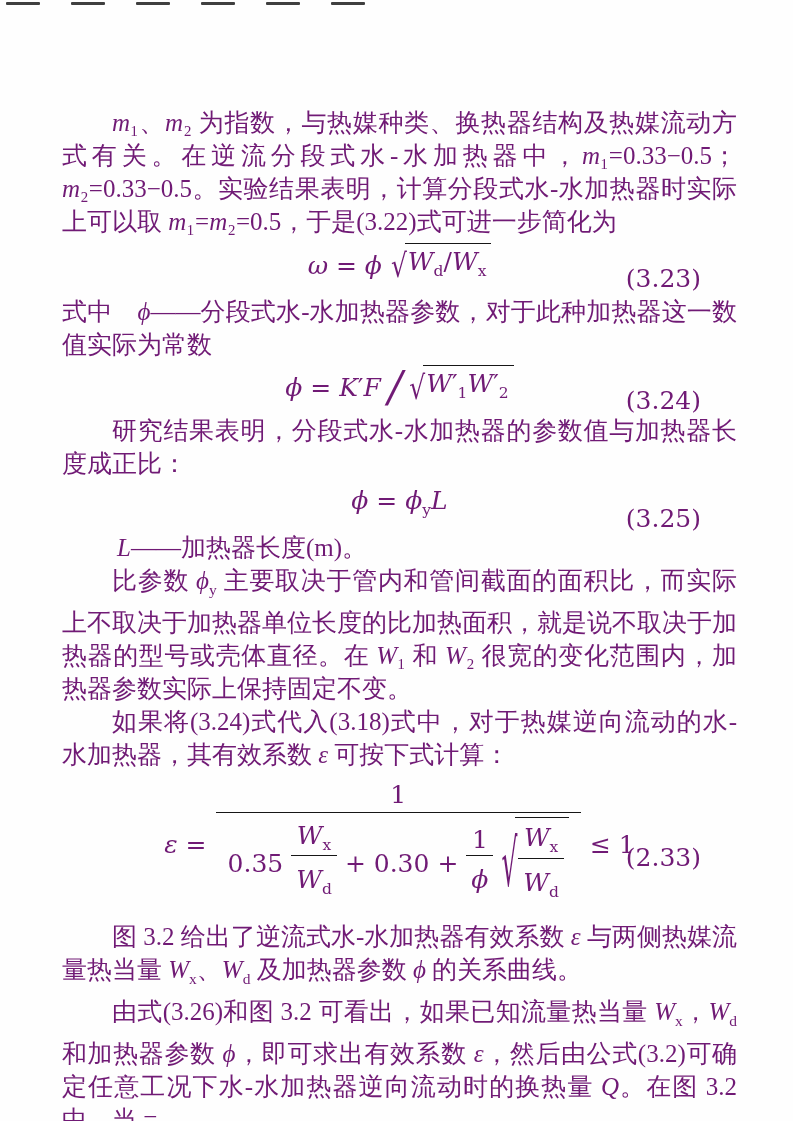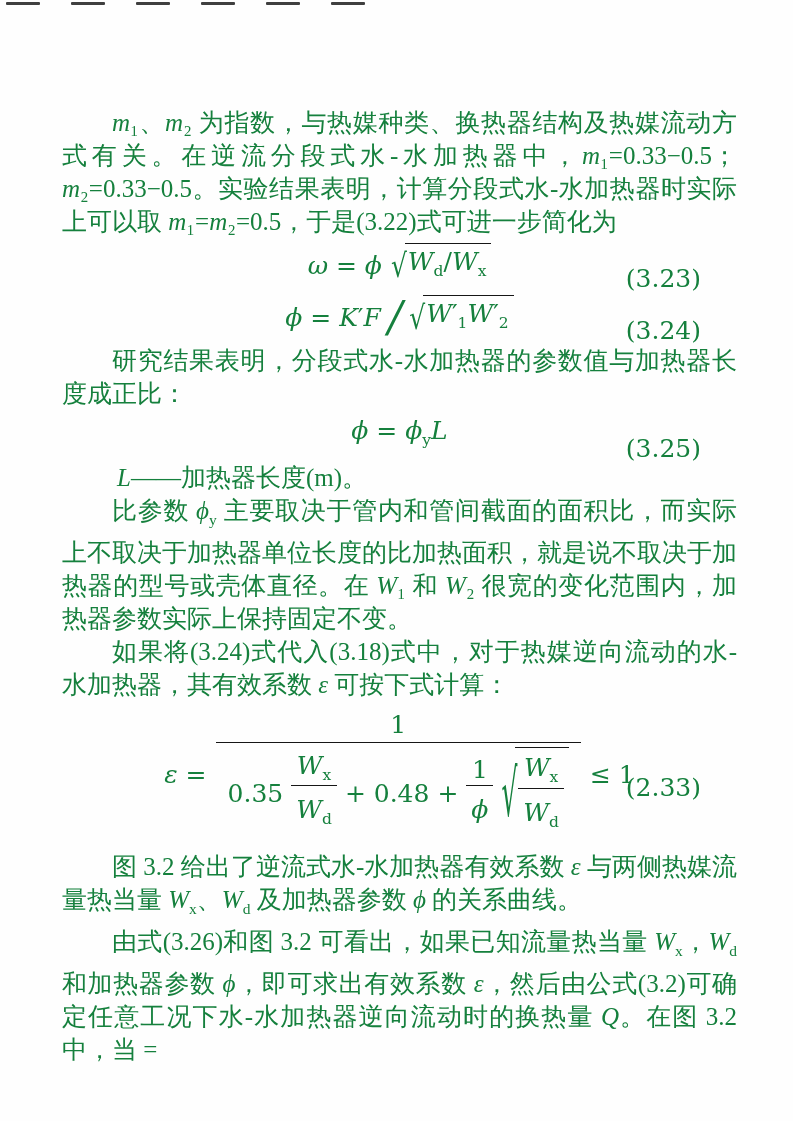--- a/index.html
+++ b/index.html
@@ -1,18 +1,18 @@
 <!DOCTYPE html>
 <html><head>
 <meta charset="utf-8">
 <style>
   html,body { margin:0; padding:0; background:#ffffff; }
   .page {
     position:relative; width:793px; height:1121px; background:#fefefe;
-    overflow:hidden; color:#15803d;
+    overflow:hidden; color:#701a75;
     font-family:"Liberation Serif","DejaVu Serif",serif;
   }
   .marks { position:absolute; top:0; left:0; width:100%; height:10px; }
   .mark { position:absolute; top:2px; width:34px; height:3px; background:#3f3f3f; border-radius:1px; }
   .content {
     position:absolute; left:62px; right:56px; top:106px;
     font-size:25px; line-height:33px; text-align:justify;
   }
   p { margin:0; }
   .indent { text-indent:2em; }
@@ -62,20 +62,21 @@
       <span class="eq-line">
         <span><i>ω</i> = <i>ϕ</i></span>
         <span class="sqrt">
           <span class="sign">√</span>
           <span class="radicand"><i>W</i><sub>d</sub>/<i>W</i><sub>x</sub></span>
         </span>
       </span>
       <span class="eq-num">(3.23)</span>
     </div>
 
+    <p>式中　<i>ϕ</i>——分段式水-水加热器参数，对于此种加热器这一数值实际为常数</p>
 
     <div class="eq-row">
       <span class="eq-line">
         <span><i>ϕ</i> = <i>K</i>′<i>F</i></span>
         <span class="bigslash">/</span>
         <span class="sqrt">
           <span class="sign">√</span>
           <span class="radicand"><i>W</i>′<sub>1</sub><i>W</i>′<sub>2</sub></span>
         </span>
       </span>
@@ -101,21 +102,21 @@
       <span class="eq-line">
         <span><i>ε</i> =</span>
         <span class="frac bigfrac">
           <span class="fn">1</span>
           <span class="fd">
             <span>0.35</span>
             <span class="frac">
               <span class="fn"><i>W</i><sub>x</sub></span>
               <span class="fd"><i>W</i><sub>d</sub></span>
             </span>
-            <span>+ 0.48 +</span>
+            <span>+ 0.30 +</span>
             <span class="frac">
               <span class="fn">1</span>
               <span class="fd"><i>ϕ</i></span>
             </span>
             <span class="sqrt tall">
               <span class="sign">√</span>
               <span class="radicand">
                 <span class="frac">
                   <span class="fn"><i>W</i><sub>x</sub></span>
                   <span class="fd"><i>W</i><sub>d</sub></span>

